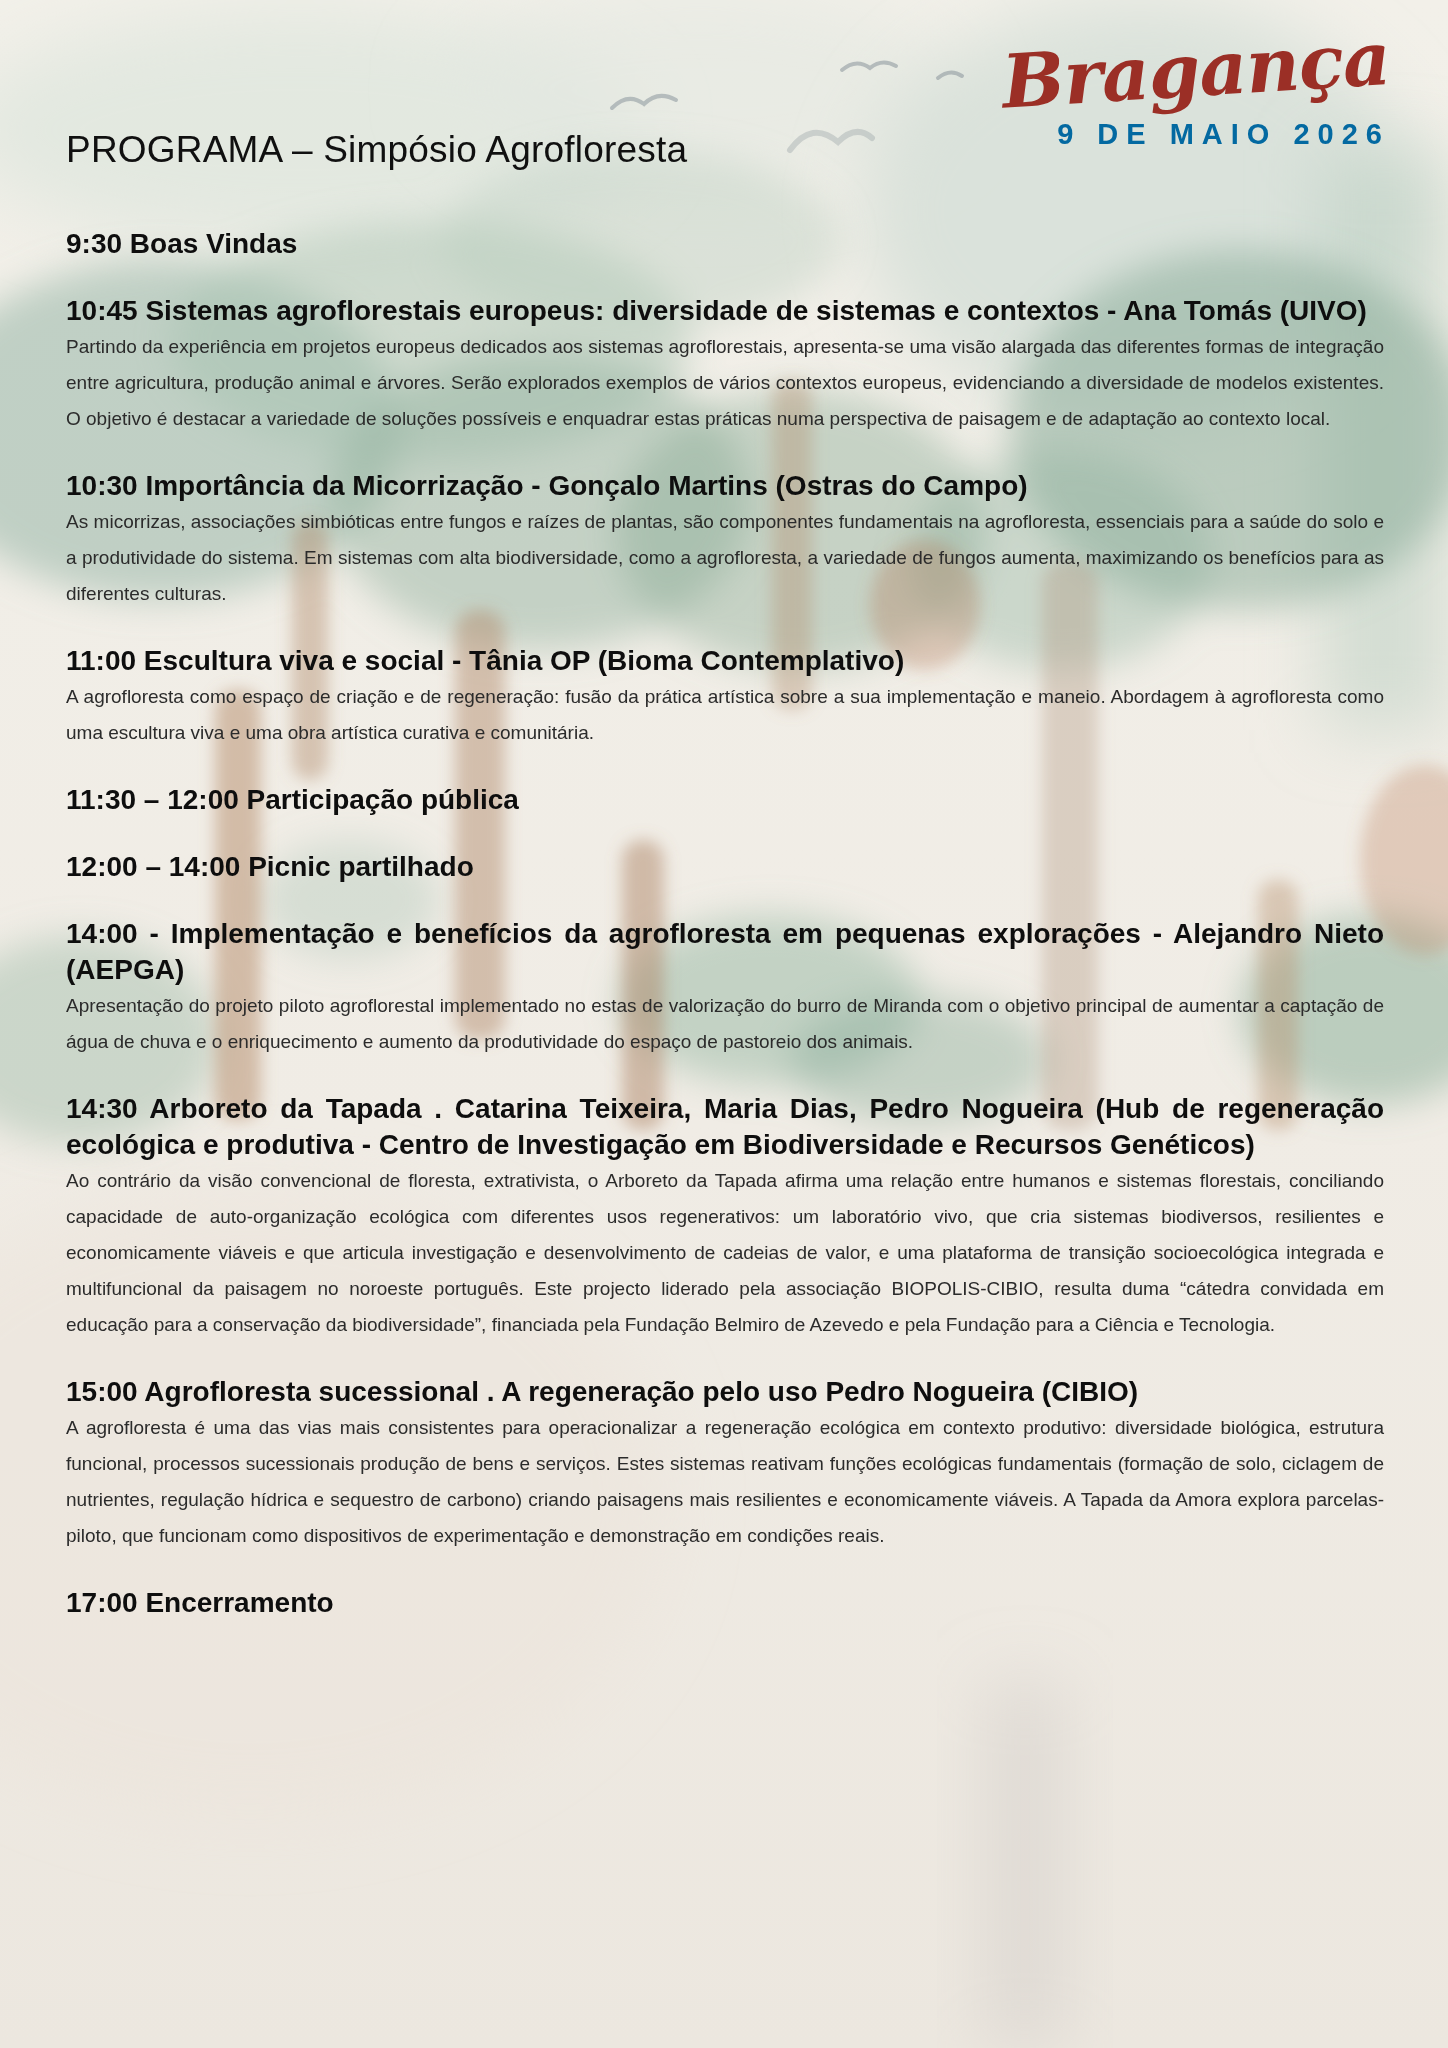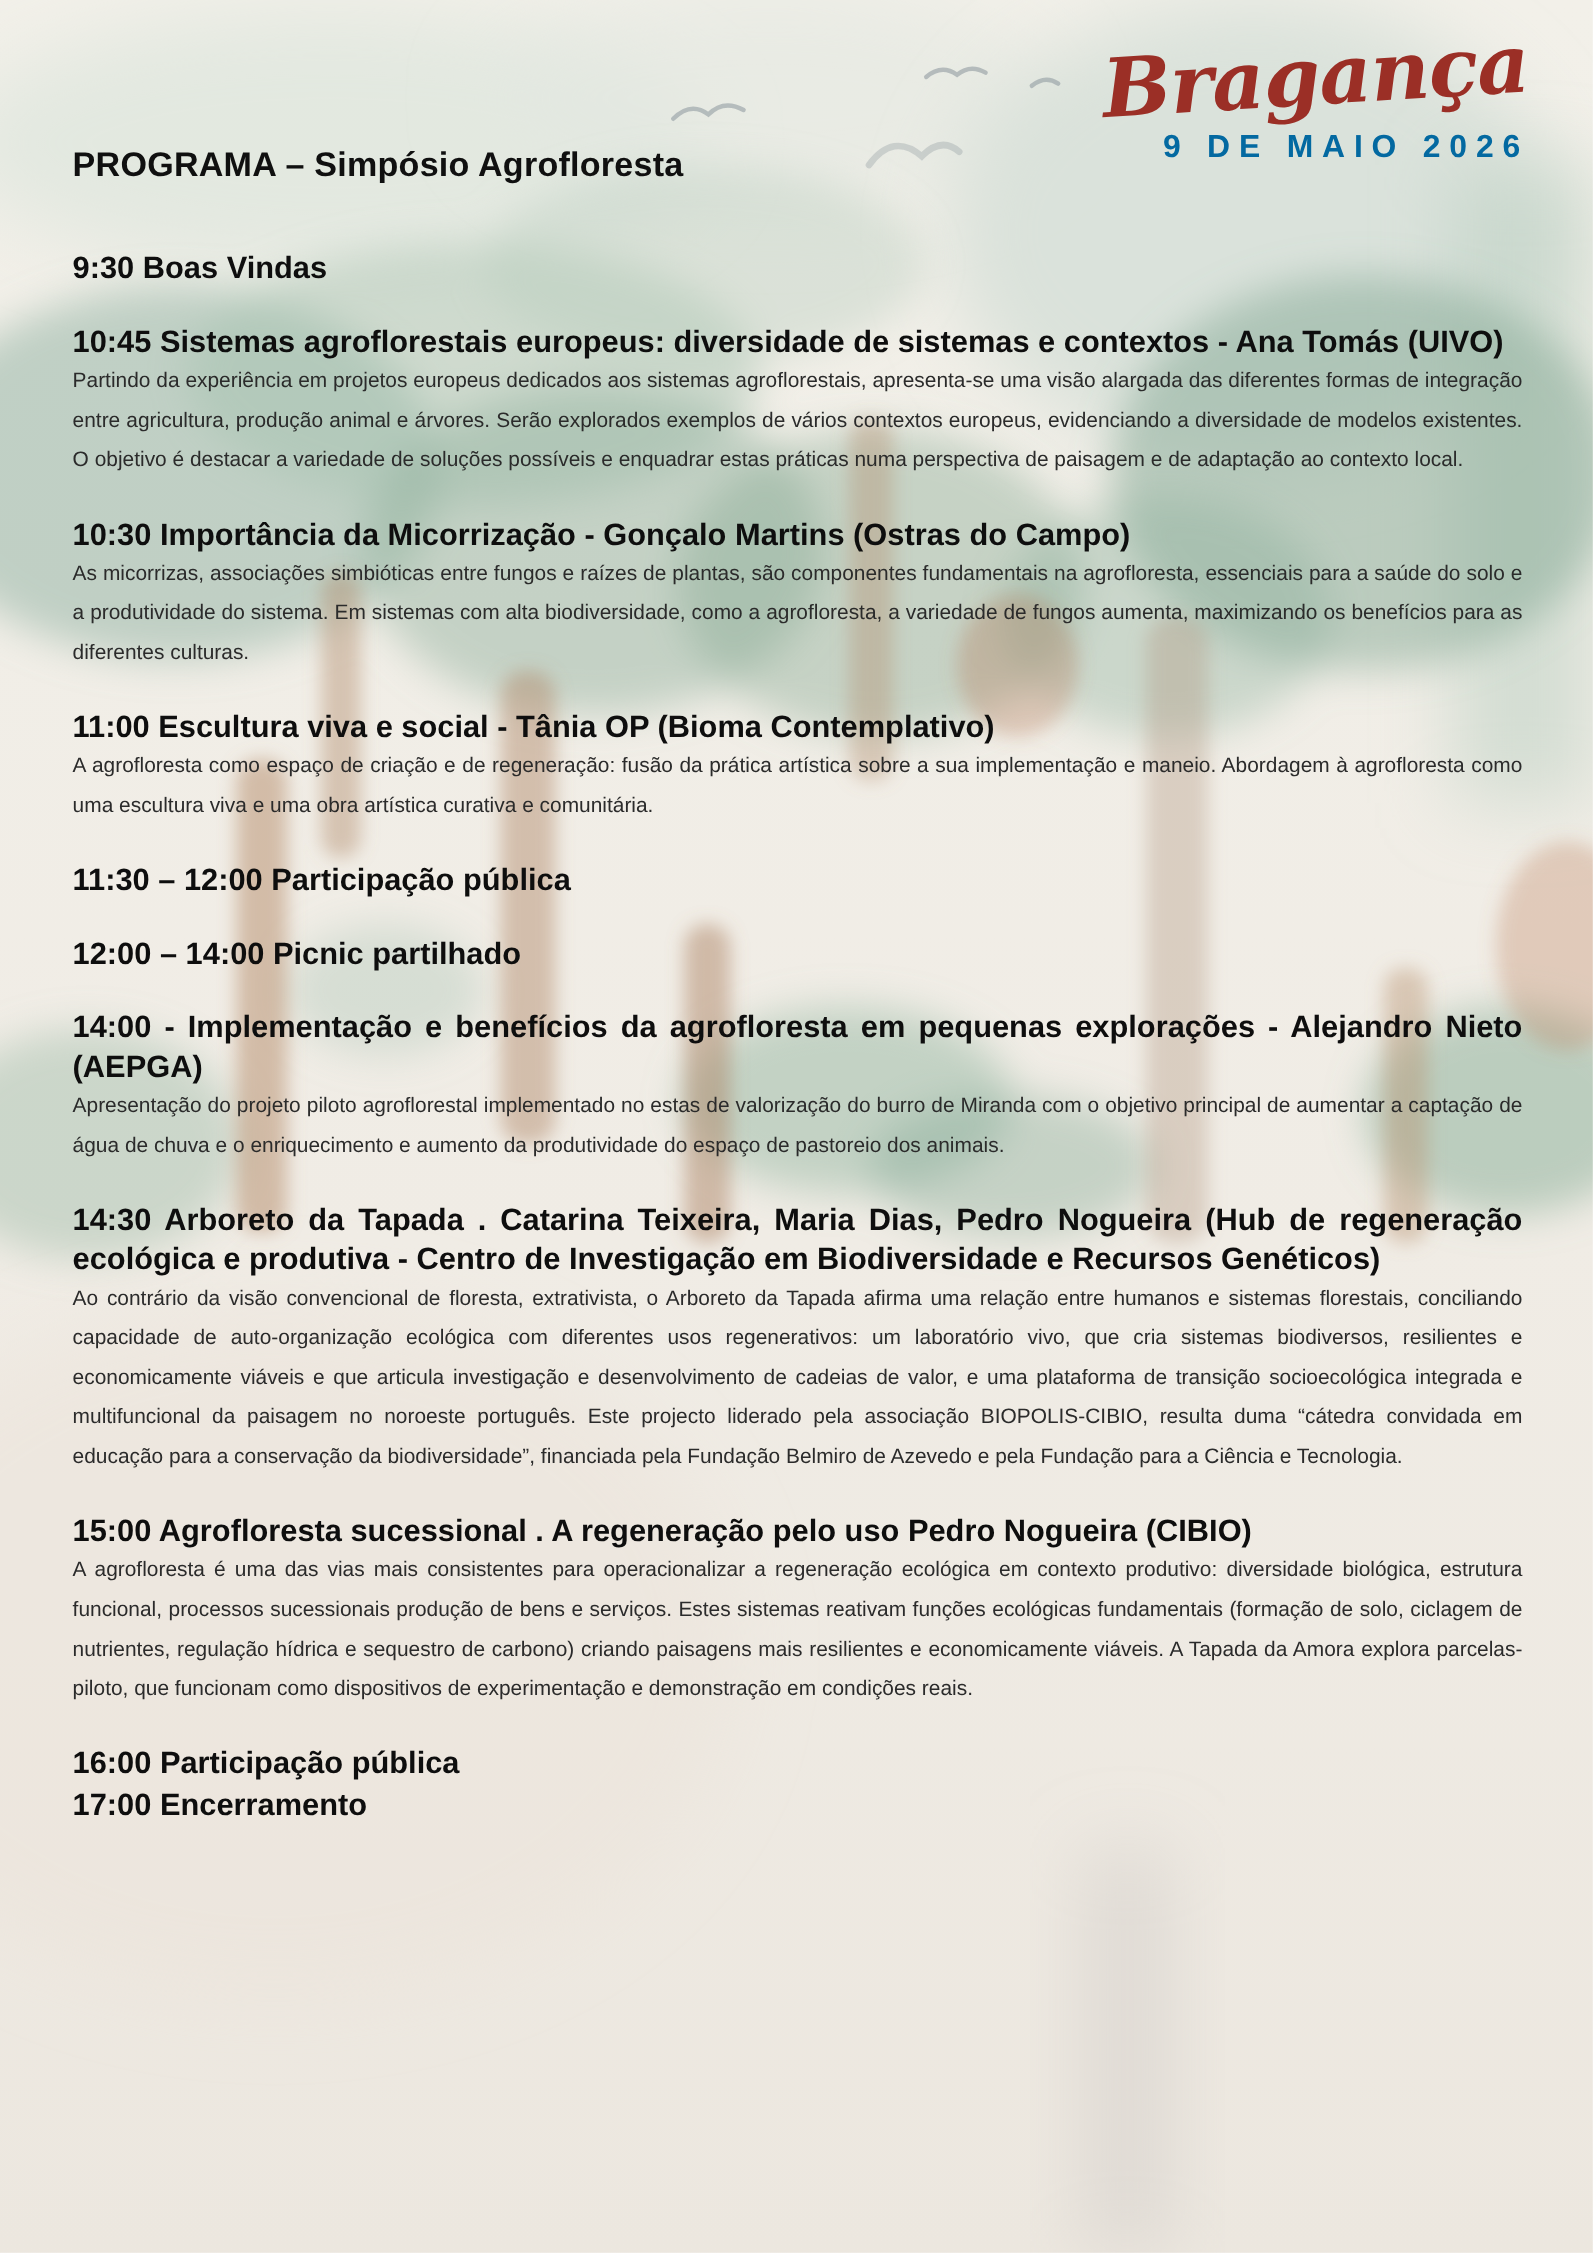--- a/index.html
+++ b/index.html
@@ -49,23 +49,23 @@
     white-space: nowrap;
   }
   .content {
     position: absolute;
     left: 66px;
     right: 64px;
     top: 0;
   }
   .doc-title {
     margin-top: 130px;
-    font-size: 31px;
+    font-size: 37px;
     line-height: 40px;
-    font-weight: 700;
+    font-weight: 400;
     color: #101010;
     letter-spacing: 0.2px;
   }
   .schedule { margin-top: 56px; }
   .item { margin-bottom: 31px; }
   .item.tight { margin-bottom: 2px; }
   .item-heading {
     font-size: 28px;
     line-height: 36px;
     font-weight: 700;
@@ -188,23 +188,20 @@
       <div class="item">
         <div class="item-heading">14:30 Arboreto da Tapada . Catarina Teixeira, Maria Dias, Pedro Nogueira (Hub de regeneração ecológica e produtiva - Centro de Investigação em Biodiversidade e Recursos Genéticos)</div>
         <div class="item-body">Ao contrário da visão convencional de floresta, extrativista, o Arboreto da Tapada afirma uma relação entre humanos e sistemas florestais, conciliando capacidade de auto-organização ecológica com diferentes usos regenerativos: um laboratório vivo, que cria sistemas biodiversos, resilientes e economicamente viáveis e que articula investigação e desenvolvimento de cadeias de valor, e uma plataforma de transição socioecológica integrada e multifuncional da paisagem no noroeste português. Este projecto liderado pela associação BIOPOLIS-CIBIO, resulta duma “cátedra convidada em educação para a conservação da biodiversidade”, financiada pela Fundação Belmiro de Azevedo e pela Fundação para a Ciência e Tecnologia.</div>
       </div>
 
       <div class="item">
         <div class="item-heading">15:00 Agrofloresta sucessional . A regeneração pelo uso Pedro Nogueira (CIBIO)</div>
         <div class="item-body">A agrofloresta é uma das vias mais consistentes para operacionalizar a regeneração ecológica em contexto produtivo: diversidade biológica, estrutura funcional, processos sucessionais produção de bens e serviços. Estes sistemas reativam funções ecológicas fundamentais (formação de solo, ciclagem de nutrientes, regulação hídrica e sequestro de carbono) criando paisagens mais resilientes e economicamente viáveis. A Tapada da Amora explora parcelas-piloto, que funcionam como dispositivos de experimentação e demonstração em condições reais.</div>
       </div>
 
-      <div class="item tight">
-        <div class="item-heading">16:00 Participação pública</div>
-      </div>
 
       <div class="item">
         <div class="item-heading">17:00 Encerramento</div>
       </div>
 
     </div>
   </div>
 </div>
 
 </body></html>

